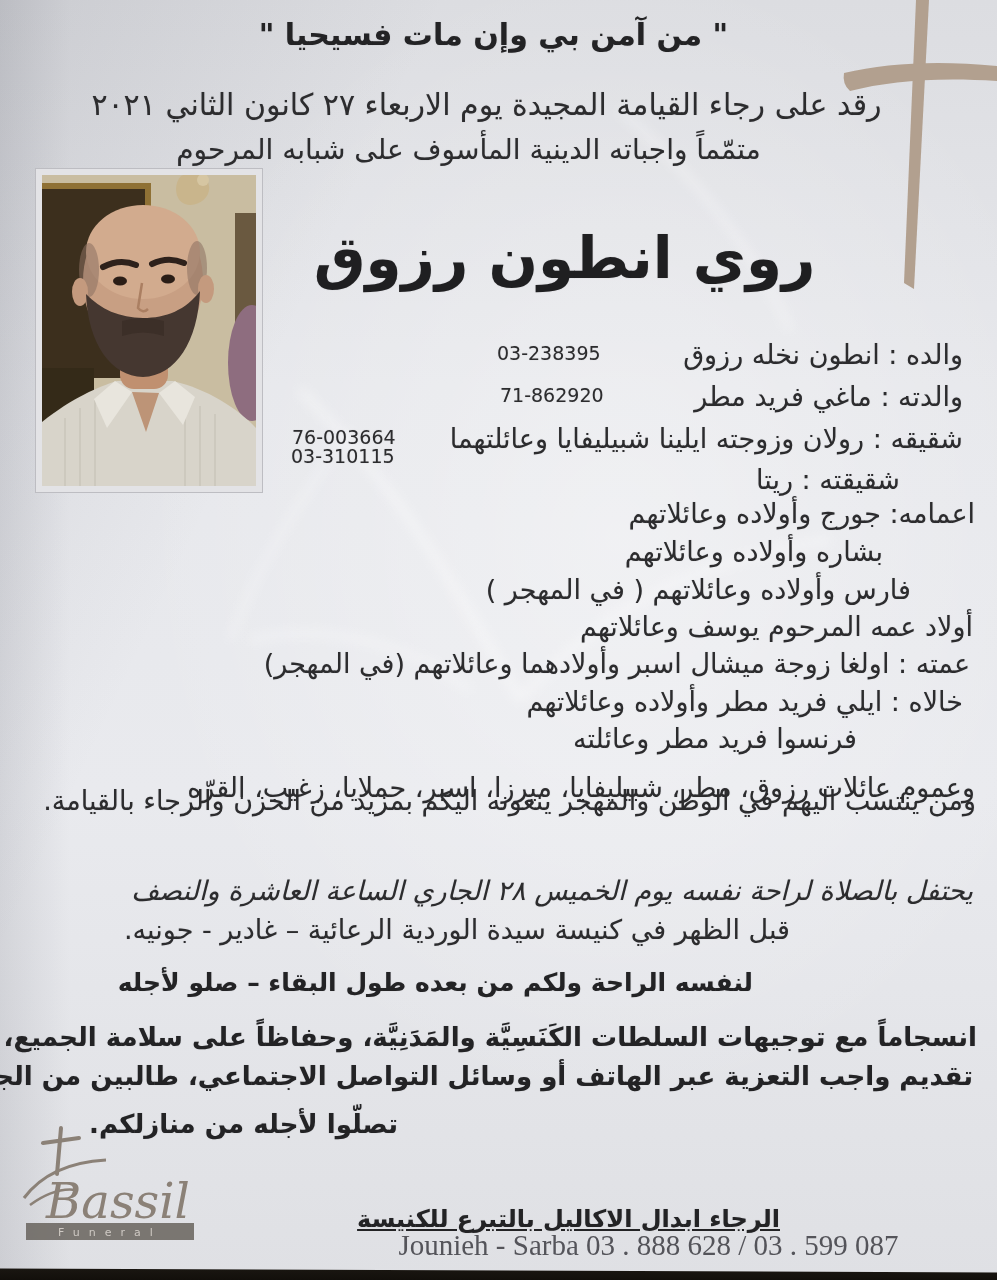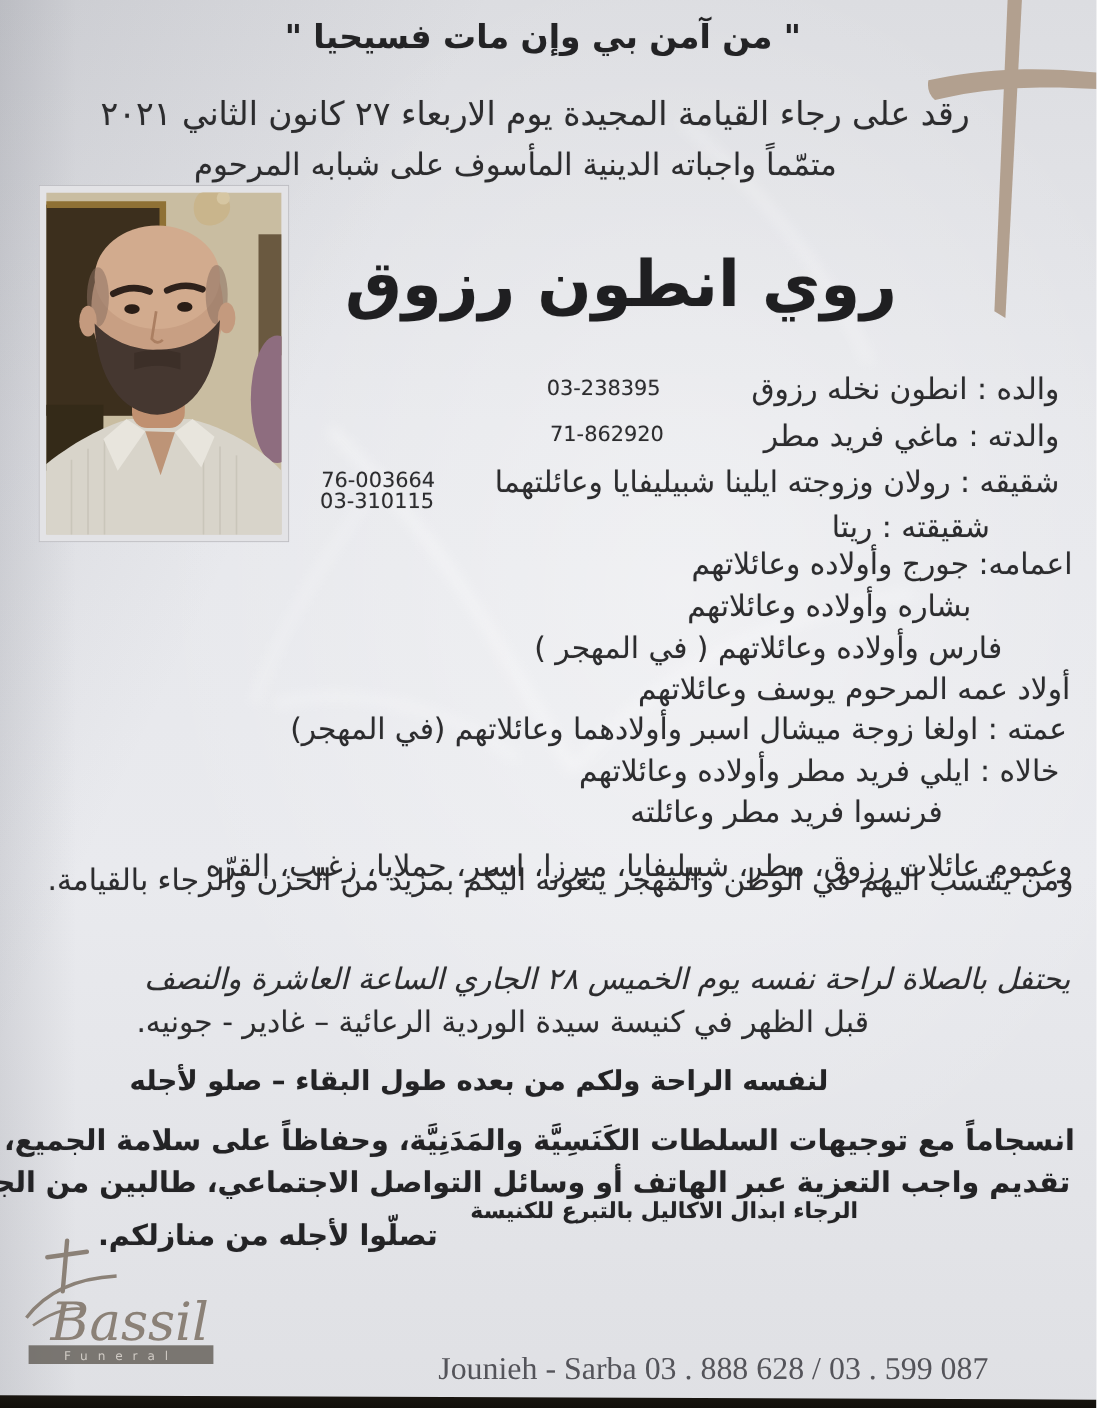--- a/index.html
+++ b/index.html
@@ -159,21 +159,21 @@
 
   <div class="line" style="top:874px;right:24px;font-style:italic;">يحتفل بالصلاة لراحة نفسه يوم الخميس ٢٨ الجاري الساعة العاشرة والنصف</div>
   <div class="line" style="top:913px;right:207px;">قبل الظهر في كنيسة سيدة الوردية الرعائية – غادير - جونيه.</div>
 
   <div class="line bold" style="top:967px;right:244px;font-size:25px;">لنفسه الراحة ولكم من بعده طول البقاء – صلو لأجله</div>
 
   <div class="line bold" style="top:1021px;right:20px;font-size:26px;">انسجاماً مع توجيهات السلطات الكَنَسِيَّة والمَدَنِيَّة، وحفاظاً على سلامة الجميع، الرجاء</div>
   <div class="line bold" style="top:1060px;right:24px;font-size:26px;">تقديم واجب التعزية عبر الهاتف أو وسائل التواصل الاجتماعي، طالبين من الجميع أن</div>
   <div class="line bold" style="top:1098px;right:599px;font-size:26px;margin-top:10px;">تصلّوا لأجله من منازلكم.</div>
 
-  <div class="line bold" style="top:1088px;right:217px;font-size:20px;">الرجاء ابدال الاكاليل بالتبرع للكنيسة</div>
+  <div class="line bold" style="top:1204px;right:217px;font-size:24px;text-decoration:underline;">الرجاء ابدال الاكاليل بالتبرع للكنيسة</div>
 
   <svg class="overlay" style="left:18px;top:1122px;" width="190" height="130" viewBox="0 0 190 130">
     <g stroke="#8b8177" stroke-width="4" stroke-linecap="round">
       <line x1="43" y1="6" x2="39" y2="52"></line>
       <line x1="25" y1="21" x2="61" y2="16"></line>
     </g>
     <path d="M6,76 C24,52 52,40 88,38" fill="none" stroke="#8b8177" stroke-width="3"></path>
     <path d="M12,83 C30,70 44,66 58,68" fill="none" stroke="#8b8177" stroke-width="2.5"></path>
     <text x="28" y="96" font-family="DejaVu Serif, serif" font-style="italic" font-size="48" fill="#8b8177">Bassil</text>
     <rect x="8" y="101" width="168" height="17" fill="#6b6661" opacity="0.88"></rect>

